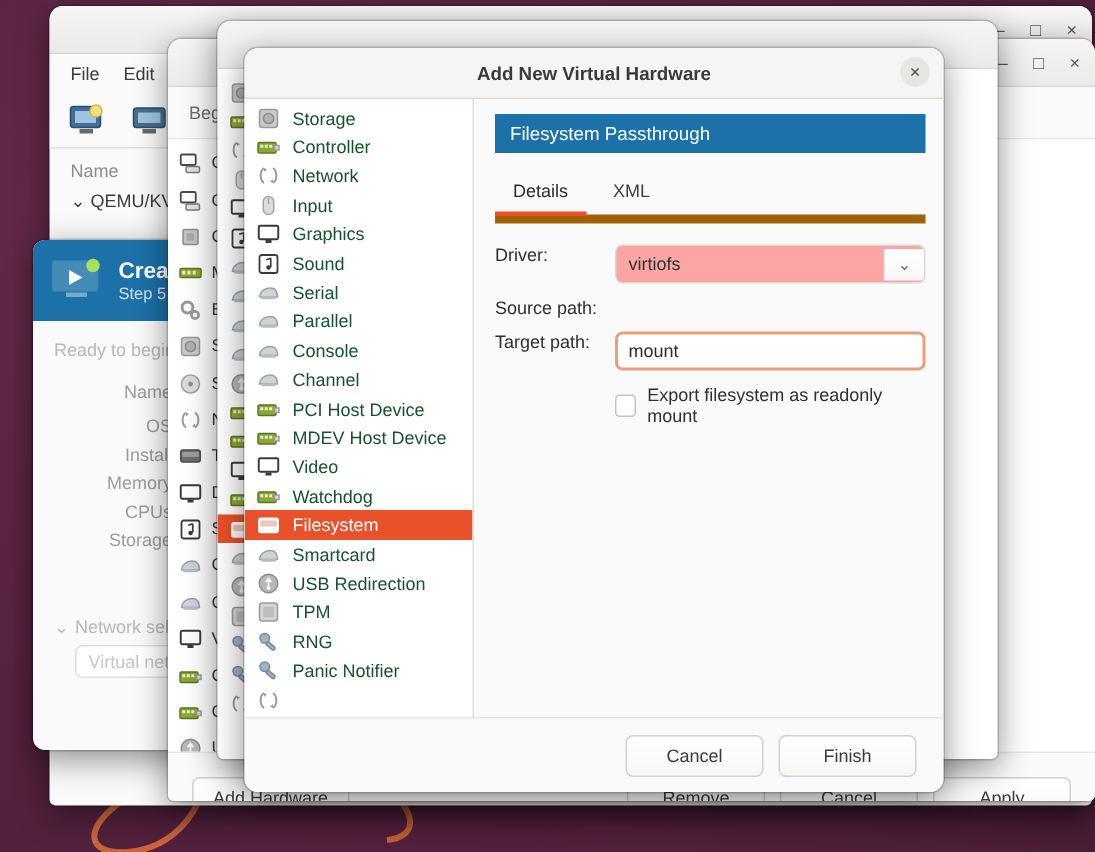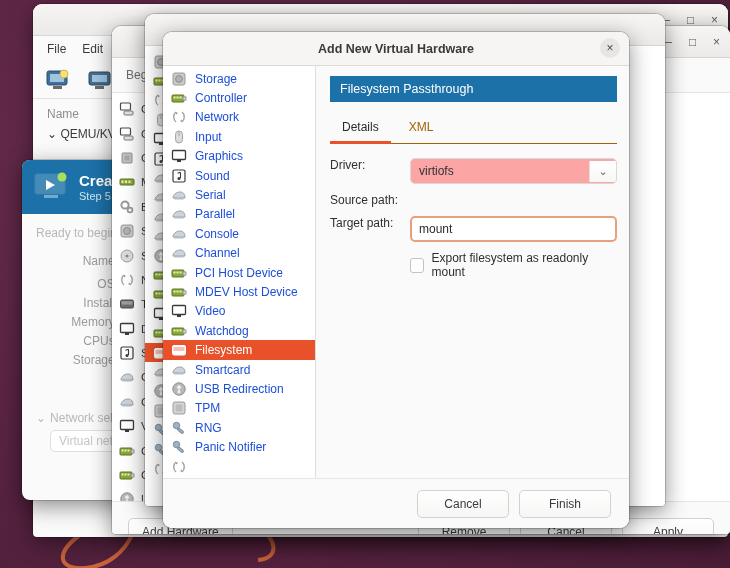--- a/index.html
+++ b/index.html
@@ -102,33 +102,33 @@
   #addhw .ahtitle { height: 33px; background:#f6f5f4; border-bottom:1px solid #dedad6;
                     display:flex; align-items:center; position:relative;}
   #addhw .ahtitle .title { flex:1; text-align:center; font-weight:bold; font-size:12.5px; color:#3a3a3a; }
   #addhw .ahmain { display:flex; height: 412px; background:#fafafa; }
   .hwlist {
     width: 152px; background:#ffffff; border-right: 1px solid #e0dddb;
     padding: 3px 0 0 0; overflow: hidden;
   }
   .hwrow {
     display: flex; align-items: center; gap: 8px;
-    height: 19.4px; padding: 0 6px 0 8px; font-size: 12px; color: #1d4ed8;
+    height: 19.4px; padding: 0 6px 0 8px; font-size: 12px; color: #14532d;
     white-space: nowrap;
   }
   .hwrow.selected { background: #e8512a; color: #ffffff; }
   .hwicon { width: 16px; height: 16px; flex: 0 0 16px; display:flex; align-items:center; justify-content:center; }
 
   .hwpane { flex: 1; padding: 10px 12px 0 14px; }
   .pane-banner {
     background: #1c71a8; color: #ffffff; font-size: 12.5px;
     padding: 6px 10px; margin-bottom: 12px;
   }
-  .tabs { display:flex; gap: 6px; border-bottom: 1px solid #a16207; margin-bottom: 14px; }
-  .tab { padding: 6px 12px 7px; font-size: 12px; color:#a16207; border-bottom: 3px solid transparent; margin-bottom:-1px;}
+  .tabs { display:flex; gap: 6px; border-bottom: 6px solid #a16207; margin-bottom: 14px; }
+  .tab { padding: 6px 12px 7px; font-size: 12px; color:#404040; border-bottom: 3px solid transparent; margin-bottom:-1px;}
   .tab.active { color:#2b2b2b; border-bottom-color: #e8512a; }
   .frow { display:flex; margin-bottom: 9px; }
   .flabel { width: 80px; font-size: 12px; color:#2f2f2f; }
   .fctl { display:flex; align-items:center; gap: 8px; flex: 1;}
   .txtin {
     border: 1px solid #dcd8d4; border-radius: 5px; background: #fff;
     padding: 5px 8px; font-size: 12px; color: #2b2b2b; flex: 1;
   }
   .txtin.focused { border: 2px solid #e8a07c; padding: 4px 7px; }
   .combo {

